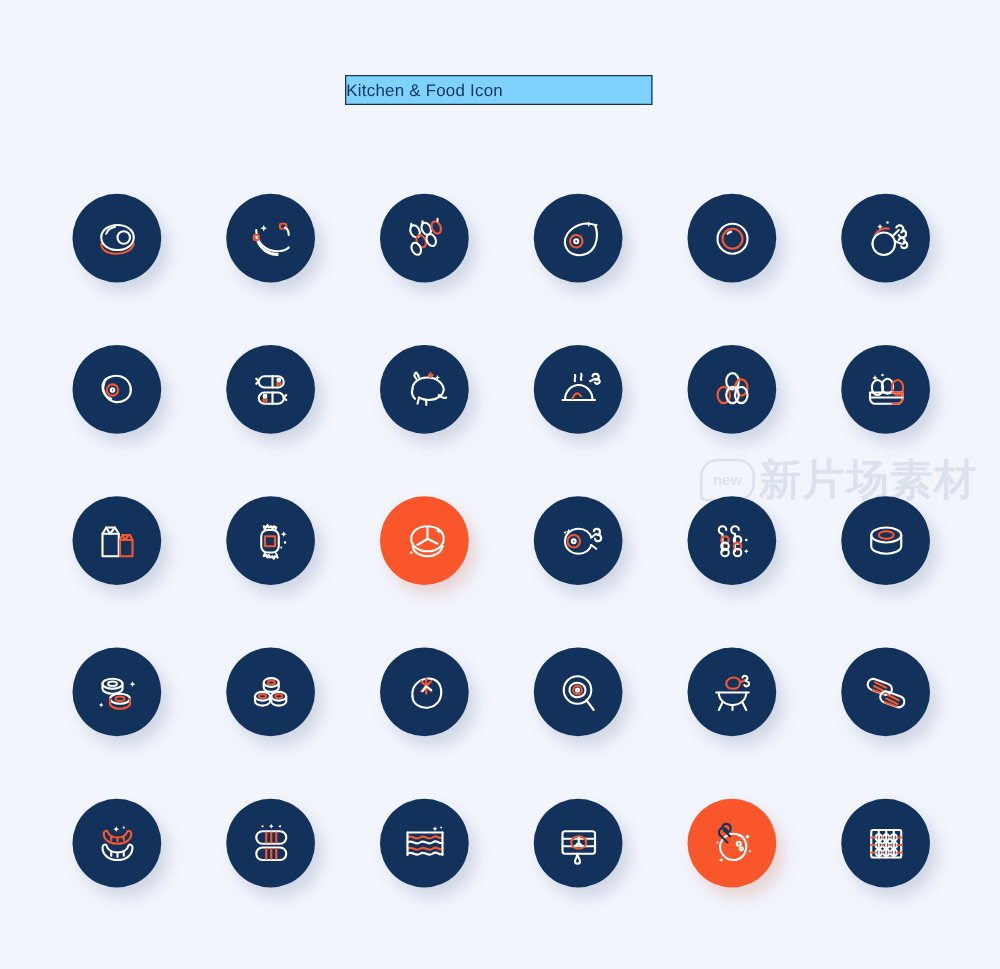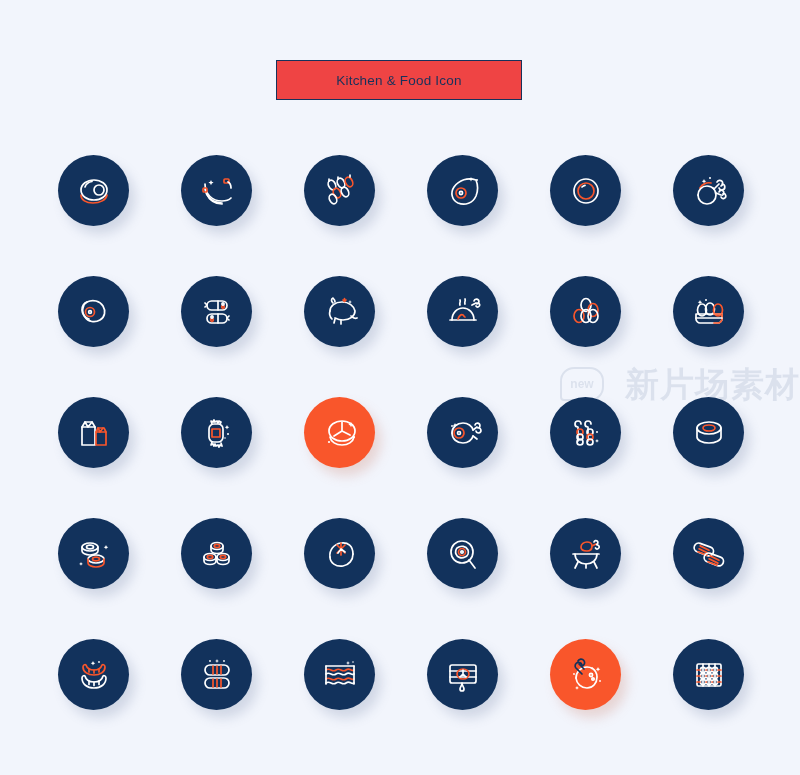--- a/index.html
+++ b/index.html
@@ -12,26 +12,26 @@
     background: #f2f5fc;
     font-family: "Liberation Sans", sans-serif;
     position: relative;
     overflow: hidden;
   }
   .title-box {
     position: absolute;
     left: 276px;
     top: 60px;
     width: 246px;
-    height: 40px;
+    height: 24px;
     border: 1.5px solid #17325b;
-    background: #ef4444;
+    background: #7dd3fc;
     display: flex;
     align-items: center;
-    justify-content: center;
+    justify-content: flex-start;
     box-sizing: border-box;
   }
   .title-text {
     font-size: 13.5px;
     color: #17325b;
     letter-spacing: .2px;
     font-weight: 400;
   }
   .grid {
     position: absolute;
@@ -77,21 +77,21 @@
   .icon-btn.accent .spk { fill: #ffffff; }
 
   .watermark {
     position: absolute;
     left: 560px;
     top: 362px;
     width: 222px;
     height: 44px;
     display: flex;
     align-items: center;
-    gap: 21px;
+    gap: 3px;
     opacity: 0.10;
     pointer-events: none;
   }
   .wm-badge {
     width: 40px;
     height: 30px;
     border: 2.5px solid #1c3c6e;
     border-radius: 14px 14px 14px 4px;
     display: flex;
     align-items: center;

